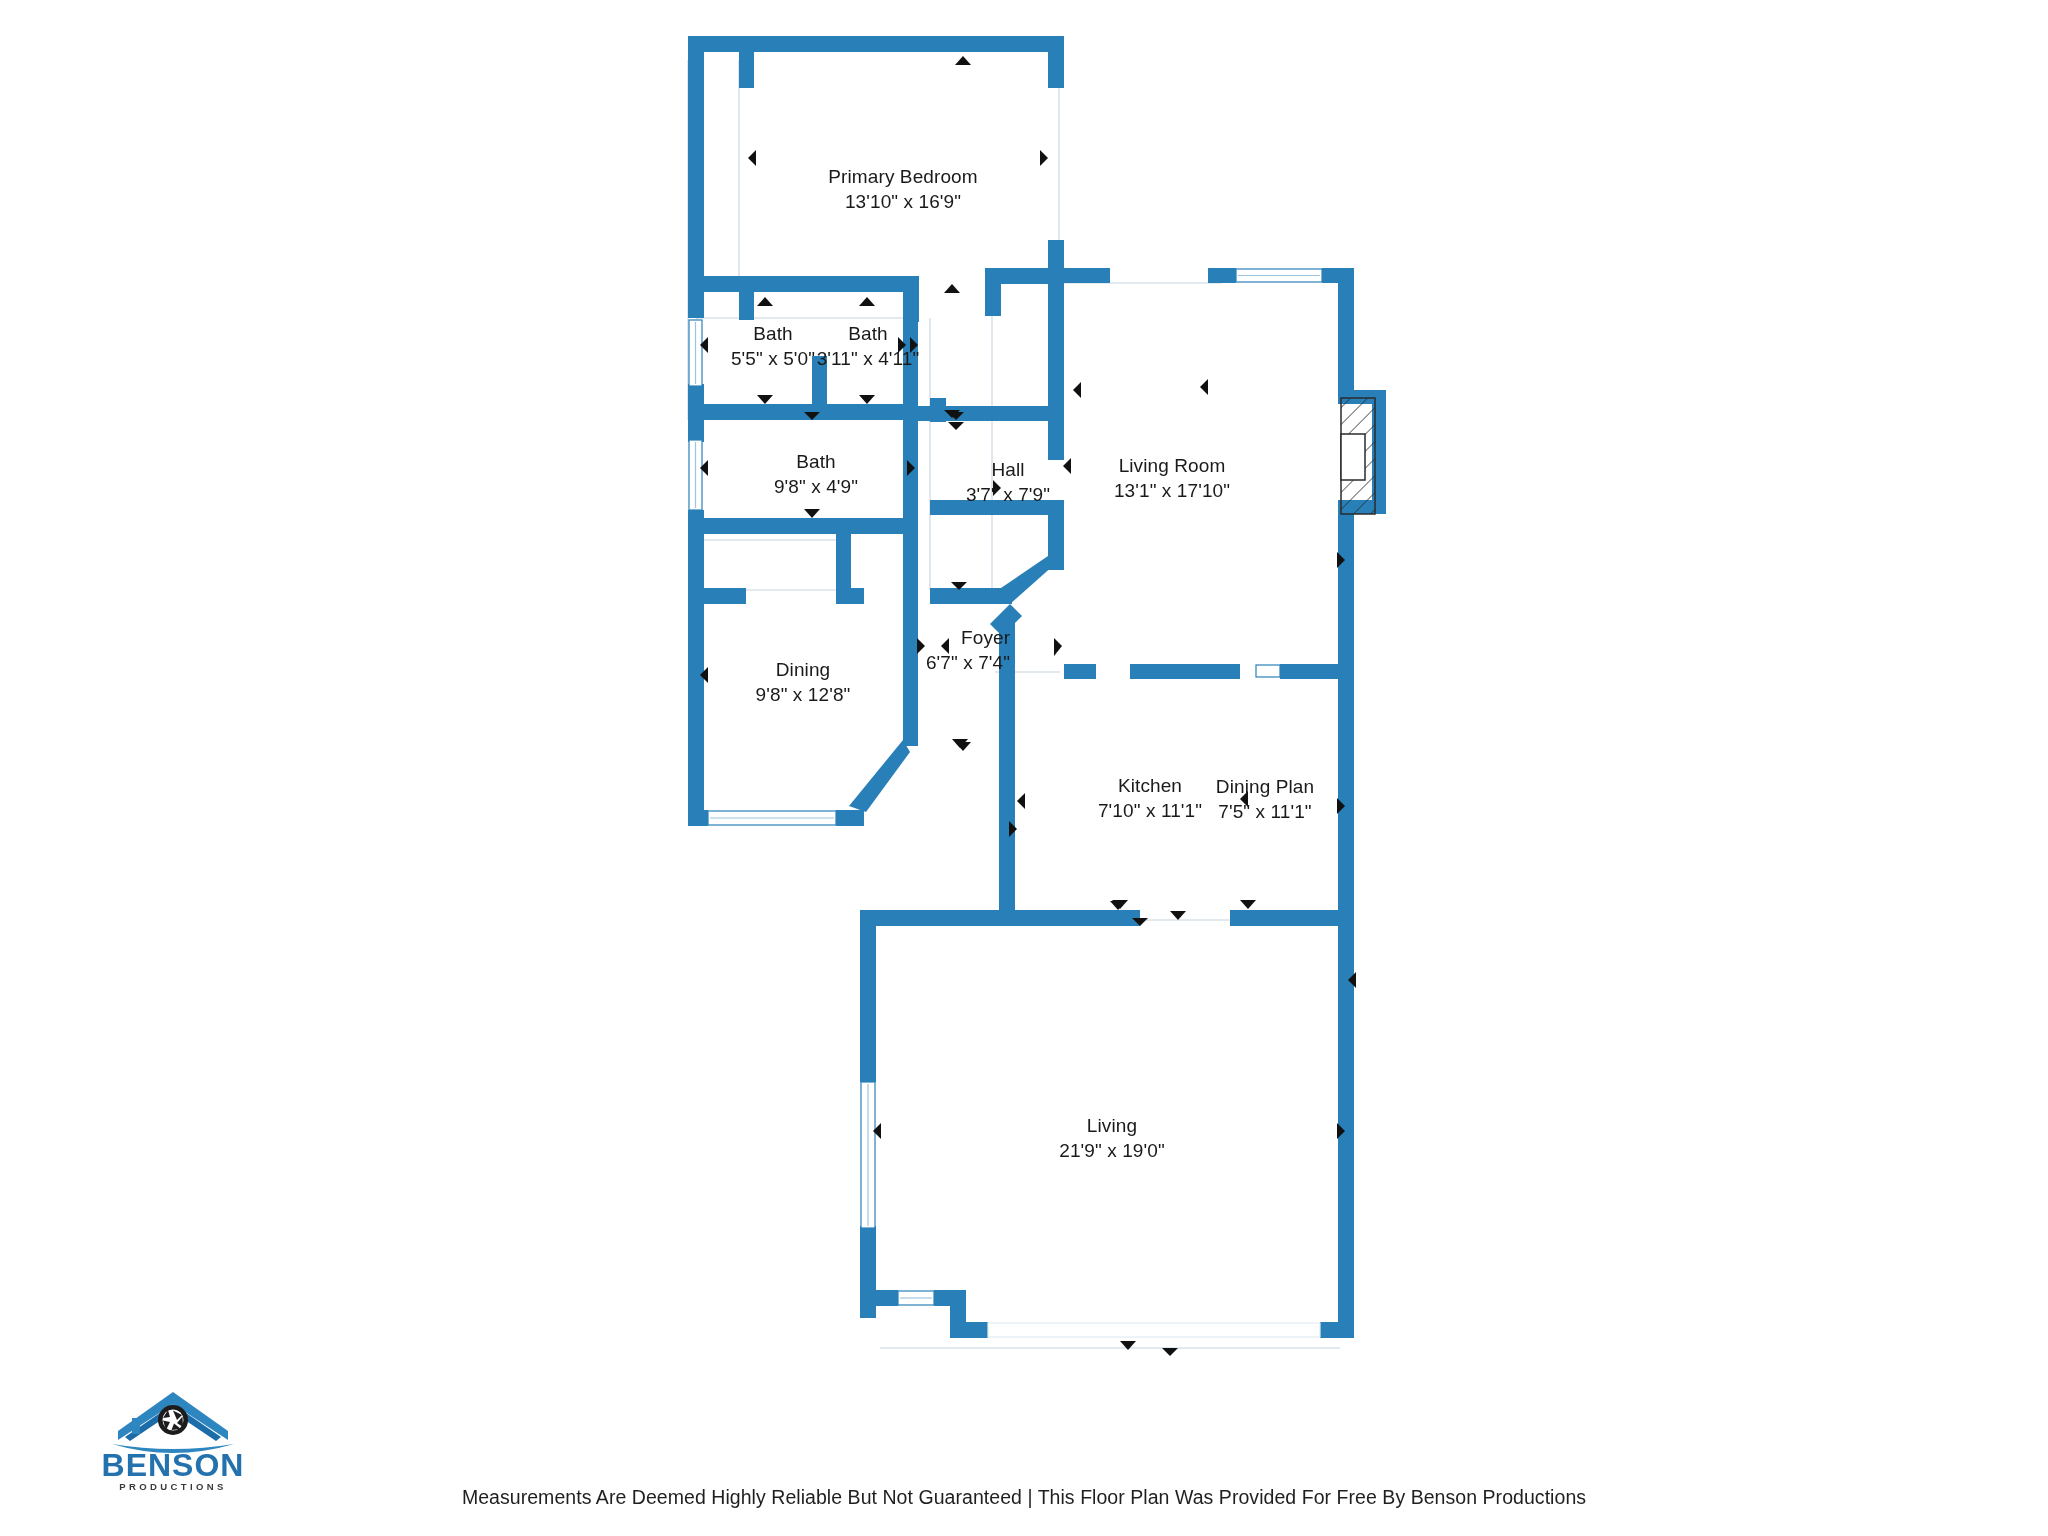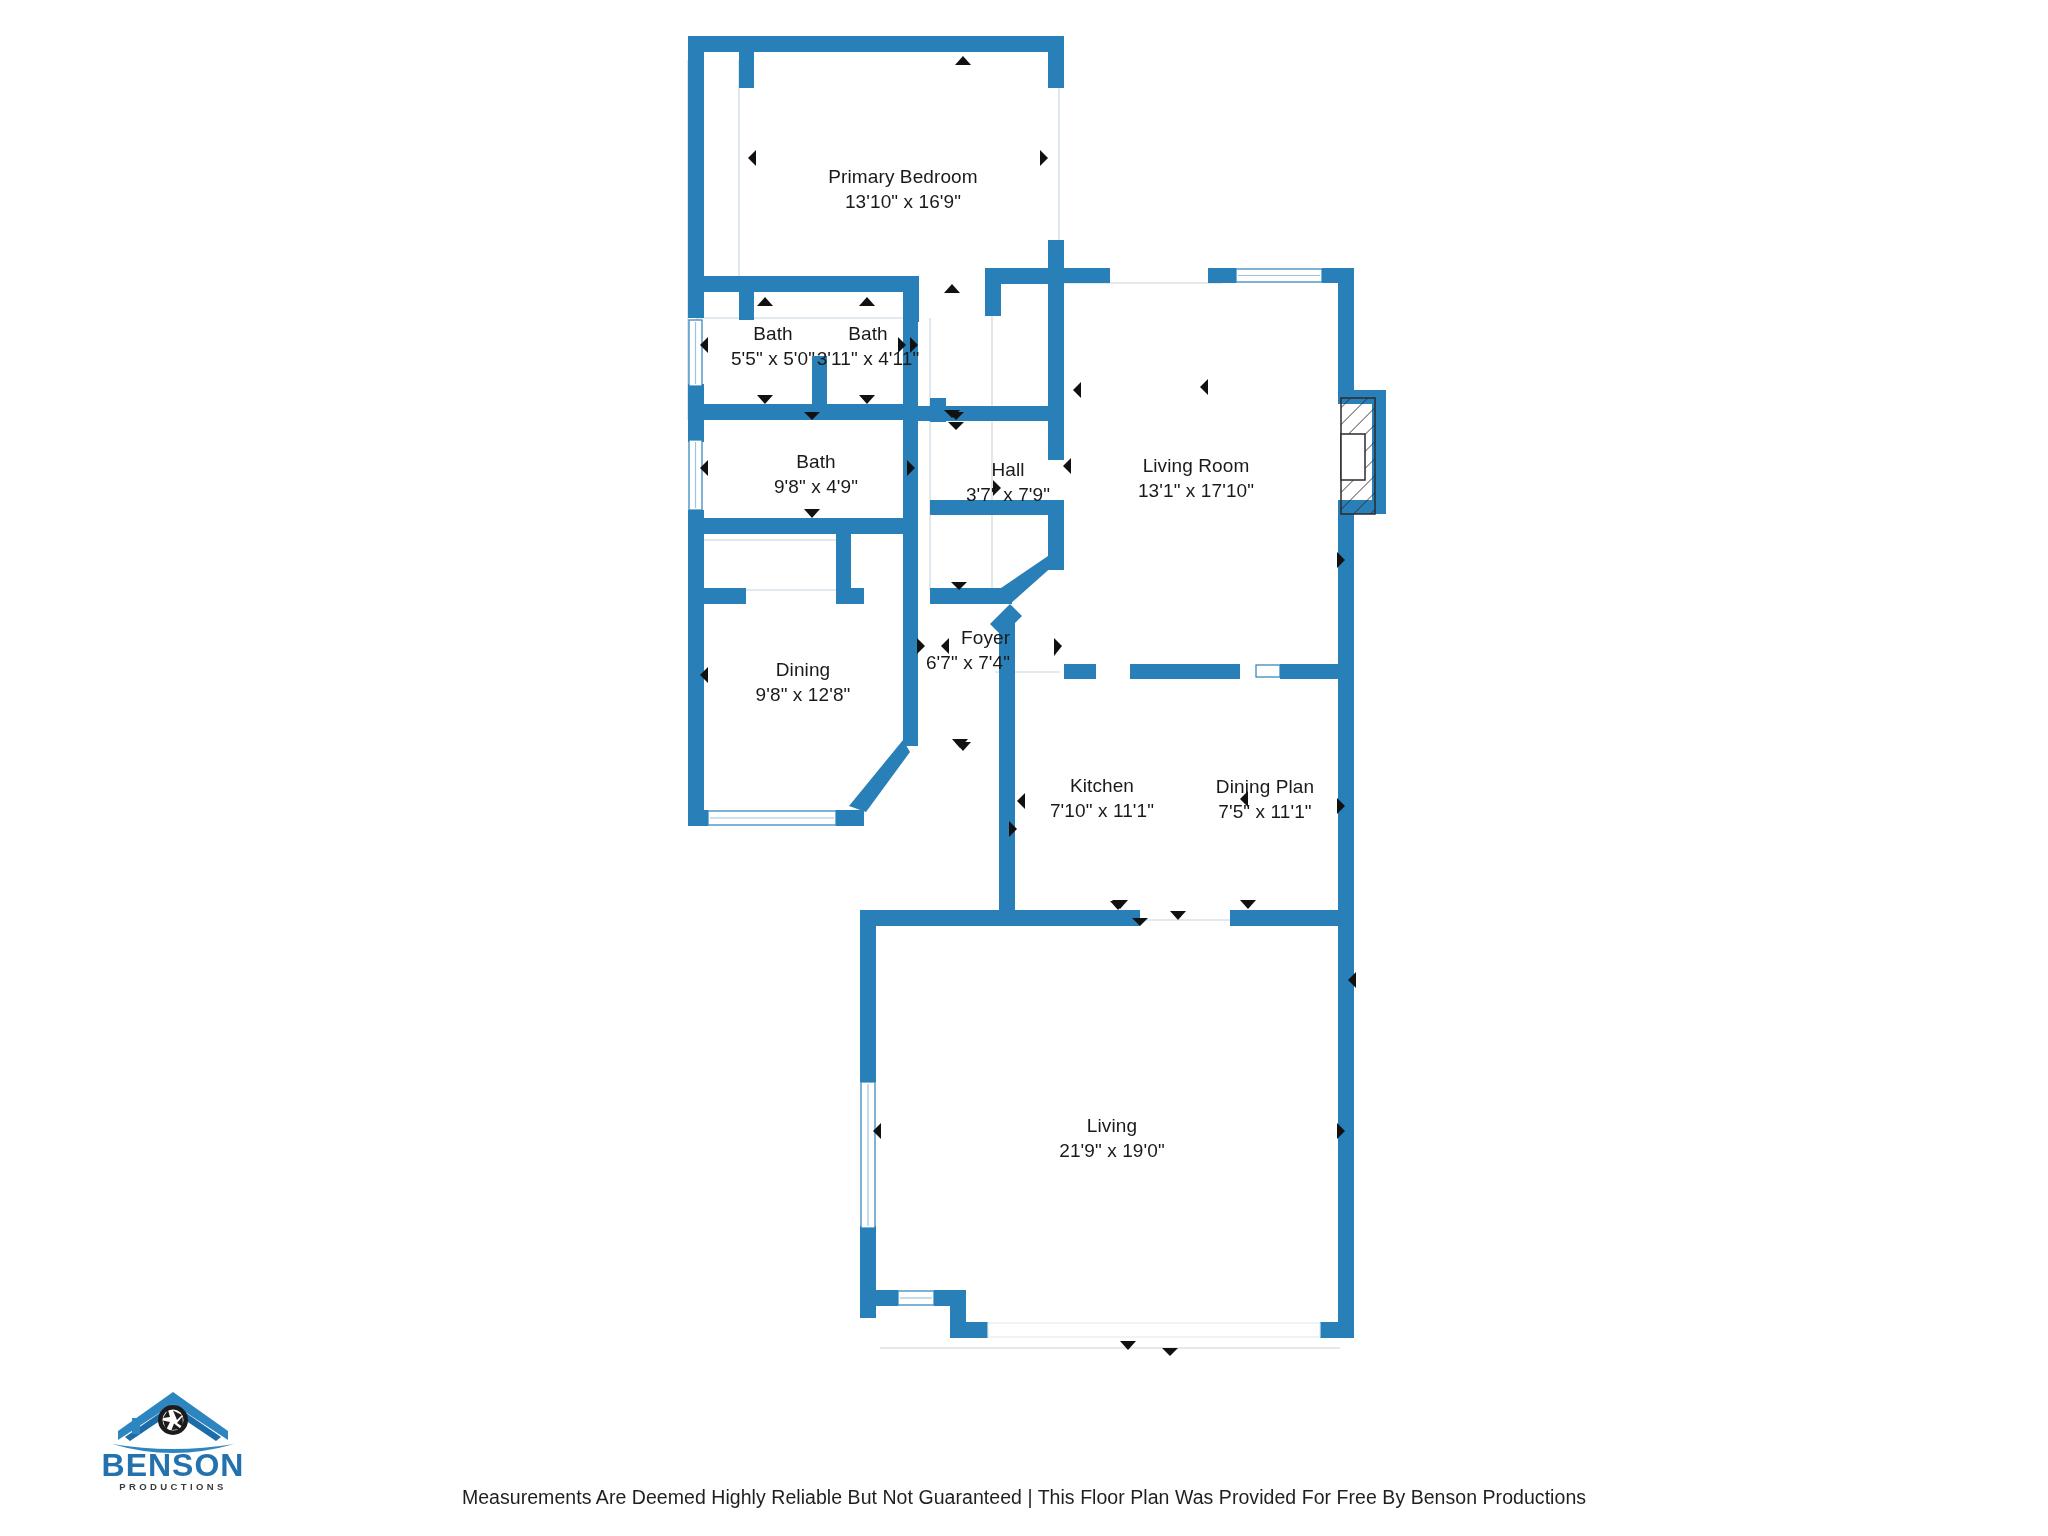--- a/index.html
+++ b/index.html
@@ -338,36 +338,36 @@
   <div class="room-label" style="left:816px; top:475px;">
     <span class="rl-name">Bath</span>
     <span class="rl-dim">9'8" x 4'9"</span>
   </div>
 
   <div class="room-label" style="left:1008px; top:483px;">
     <span class="rl-name">Hall</span>
     <span class="rl-dim">3'7" x 7'9"</span>
   </div>
 
-  <div class="room-label" style="left:1196px; top:479px;">
+  <div class="room-label" style="left:1172px; top:479px;">
     <span class="rl-name">Living Room</span>
     <span class="rl-dim">13'1" x 17'10"</span>
   </div>
 
   <div class="room-label" style="left:968px; top:651px;text-align:right;">
     <span class="rl-name">Foyer</span>
     <span class="rl-dim">6'7" x 7'4"</span>
   </div>
 
   <div class="room-label" style="left:803px; top:683px;">
     <span class="rl-name">Dining</span>
     <span class="rl-dim">9'8" x 12'8"</span>
   </div>
 
-  <div class="room-label" style="left:1102px; top:799px;">
+  <div class="room-label" style="left:1150px; top:799px;">
     <span class="rl-name">Kitchen</span>
     <span class="rl-dim">7'10" x 11'1"</span>
   </div>
 
   <div class="room-label" style="left:1265px; top:800px;">
     <span class="rl-name">Dining Plan</span>
     <span class="rl-dim">7'5" x 11'1"</span>
   </div>
 
   <div class="room-label" style="left:1112px; top:1139px;">

